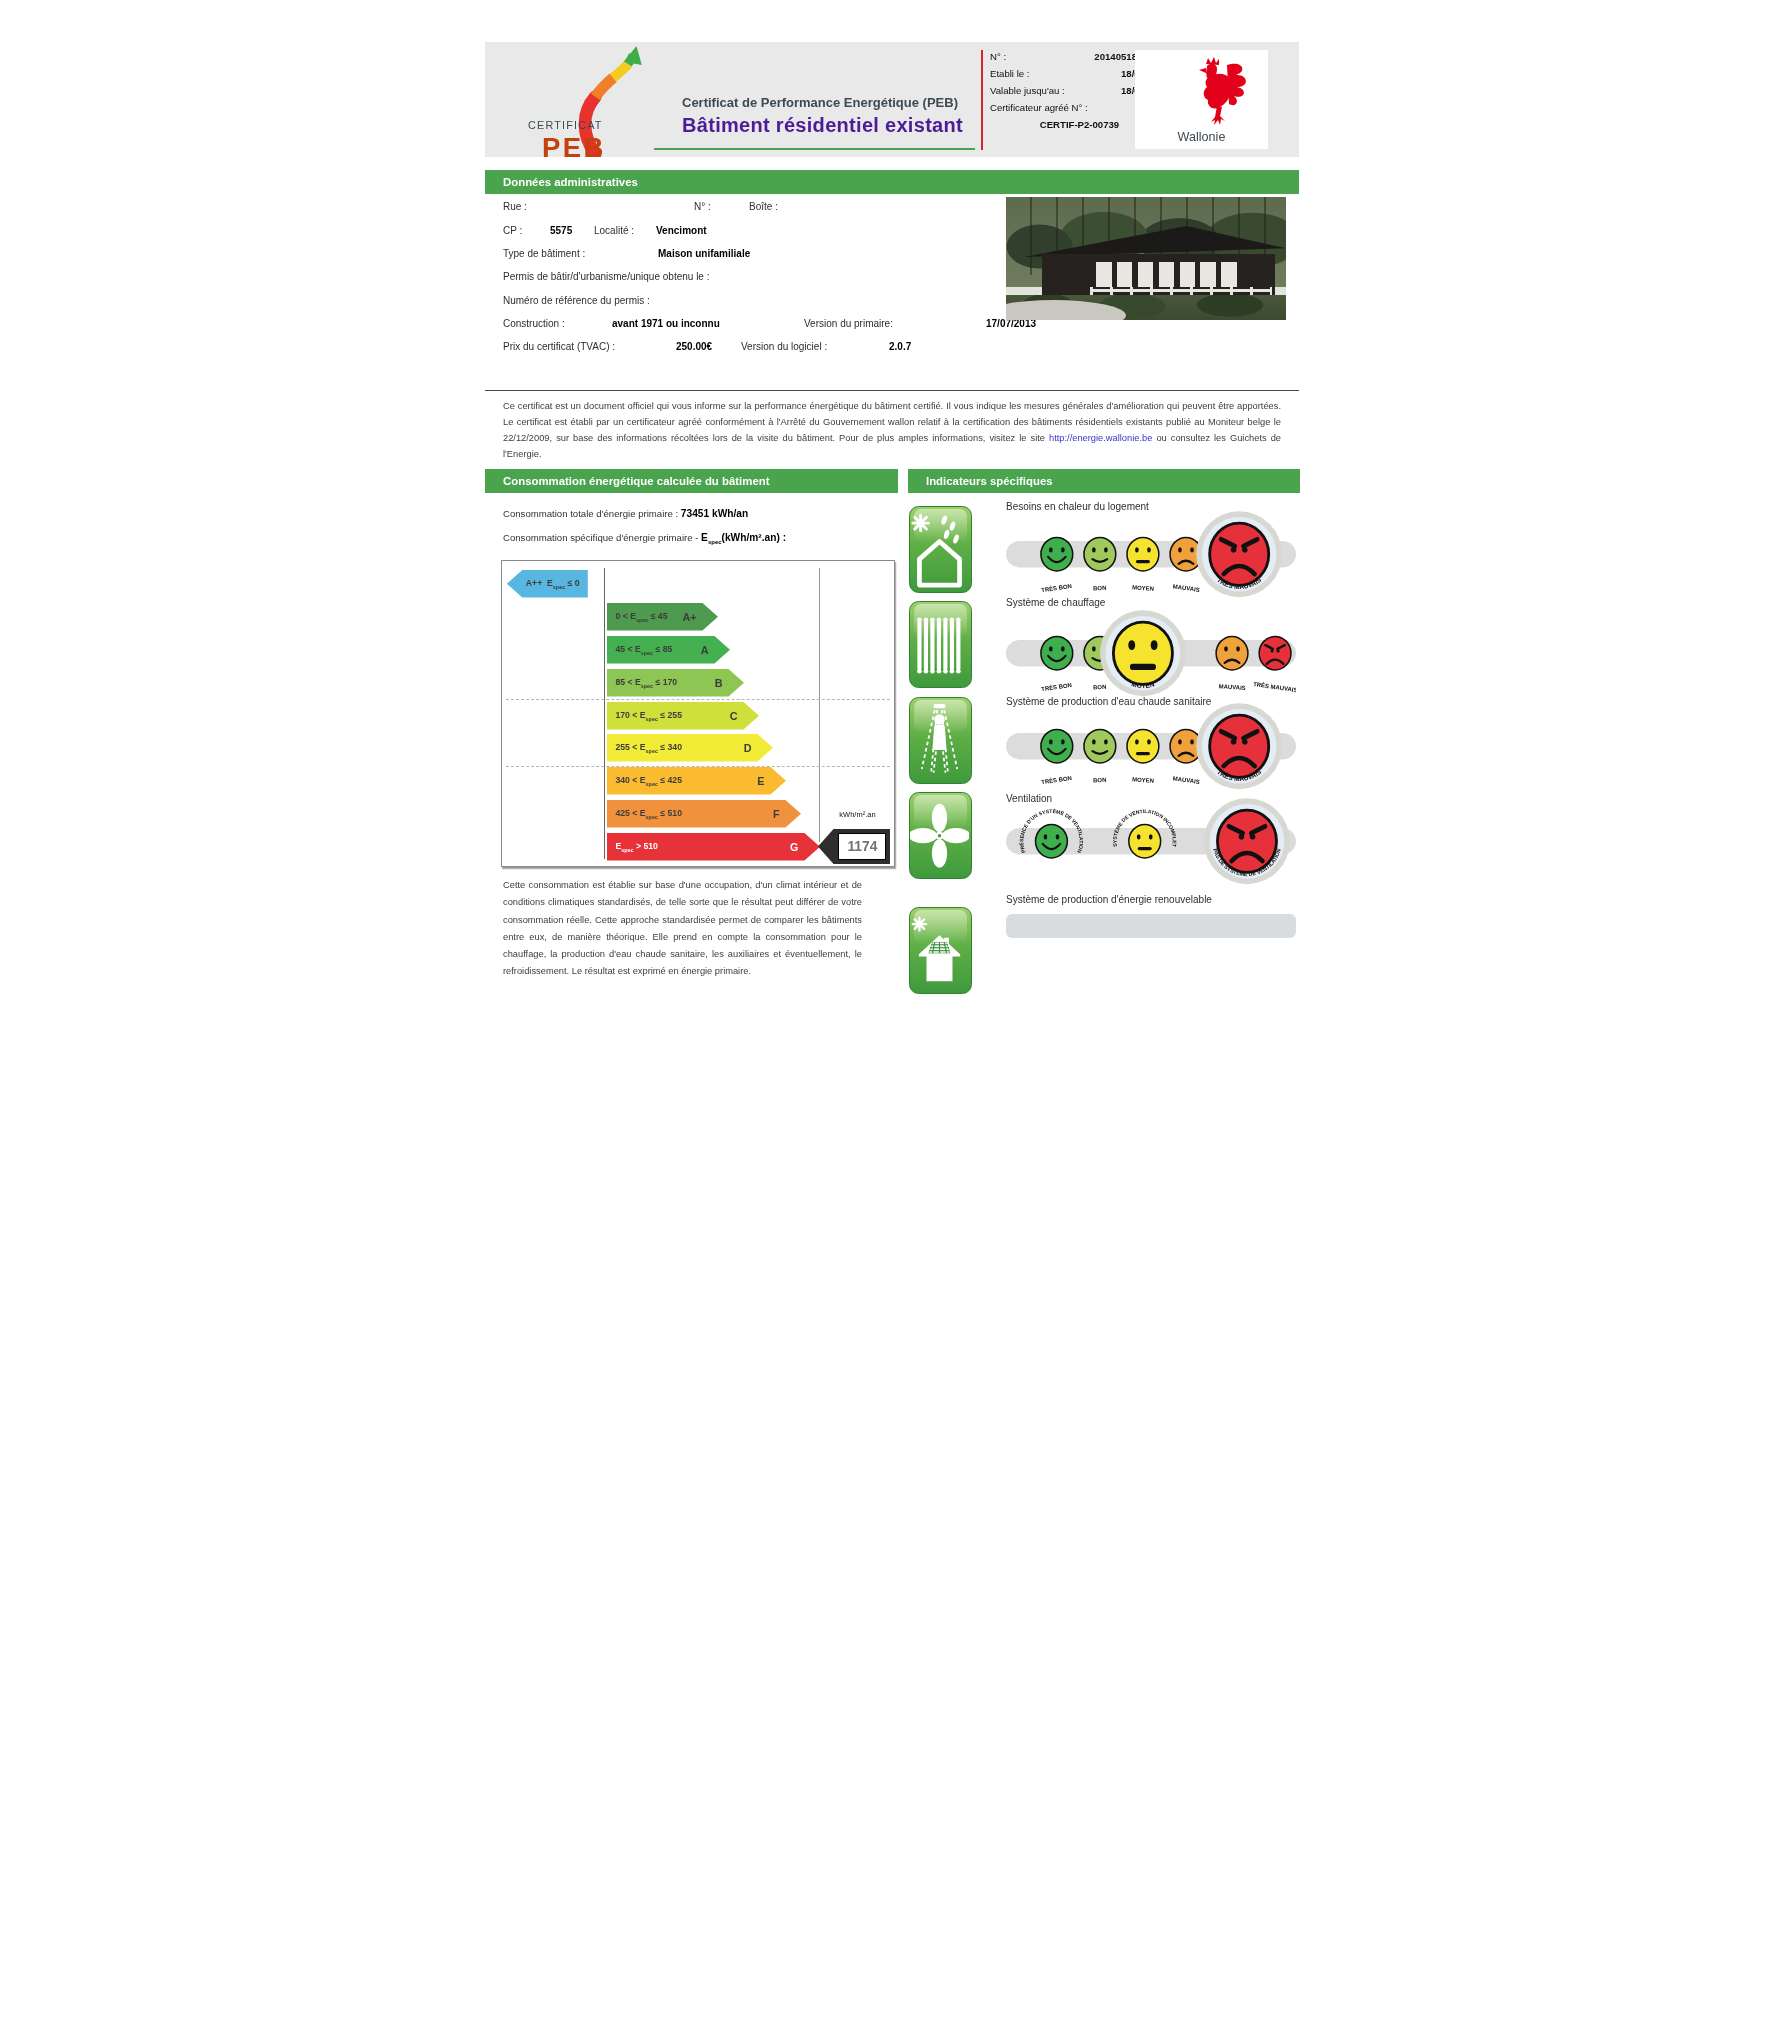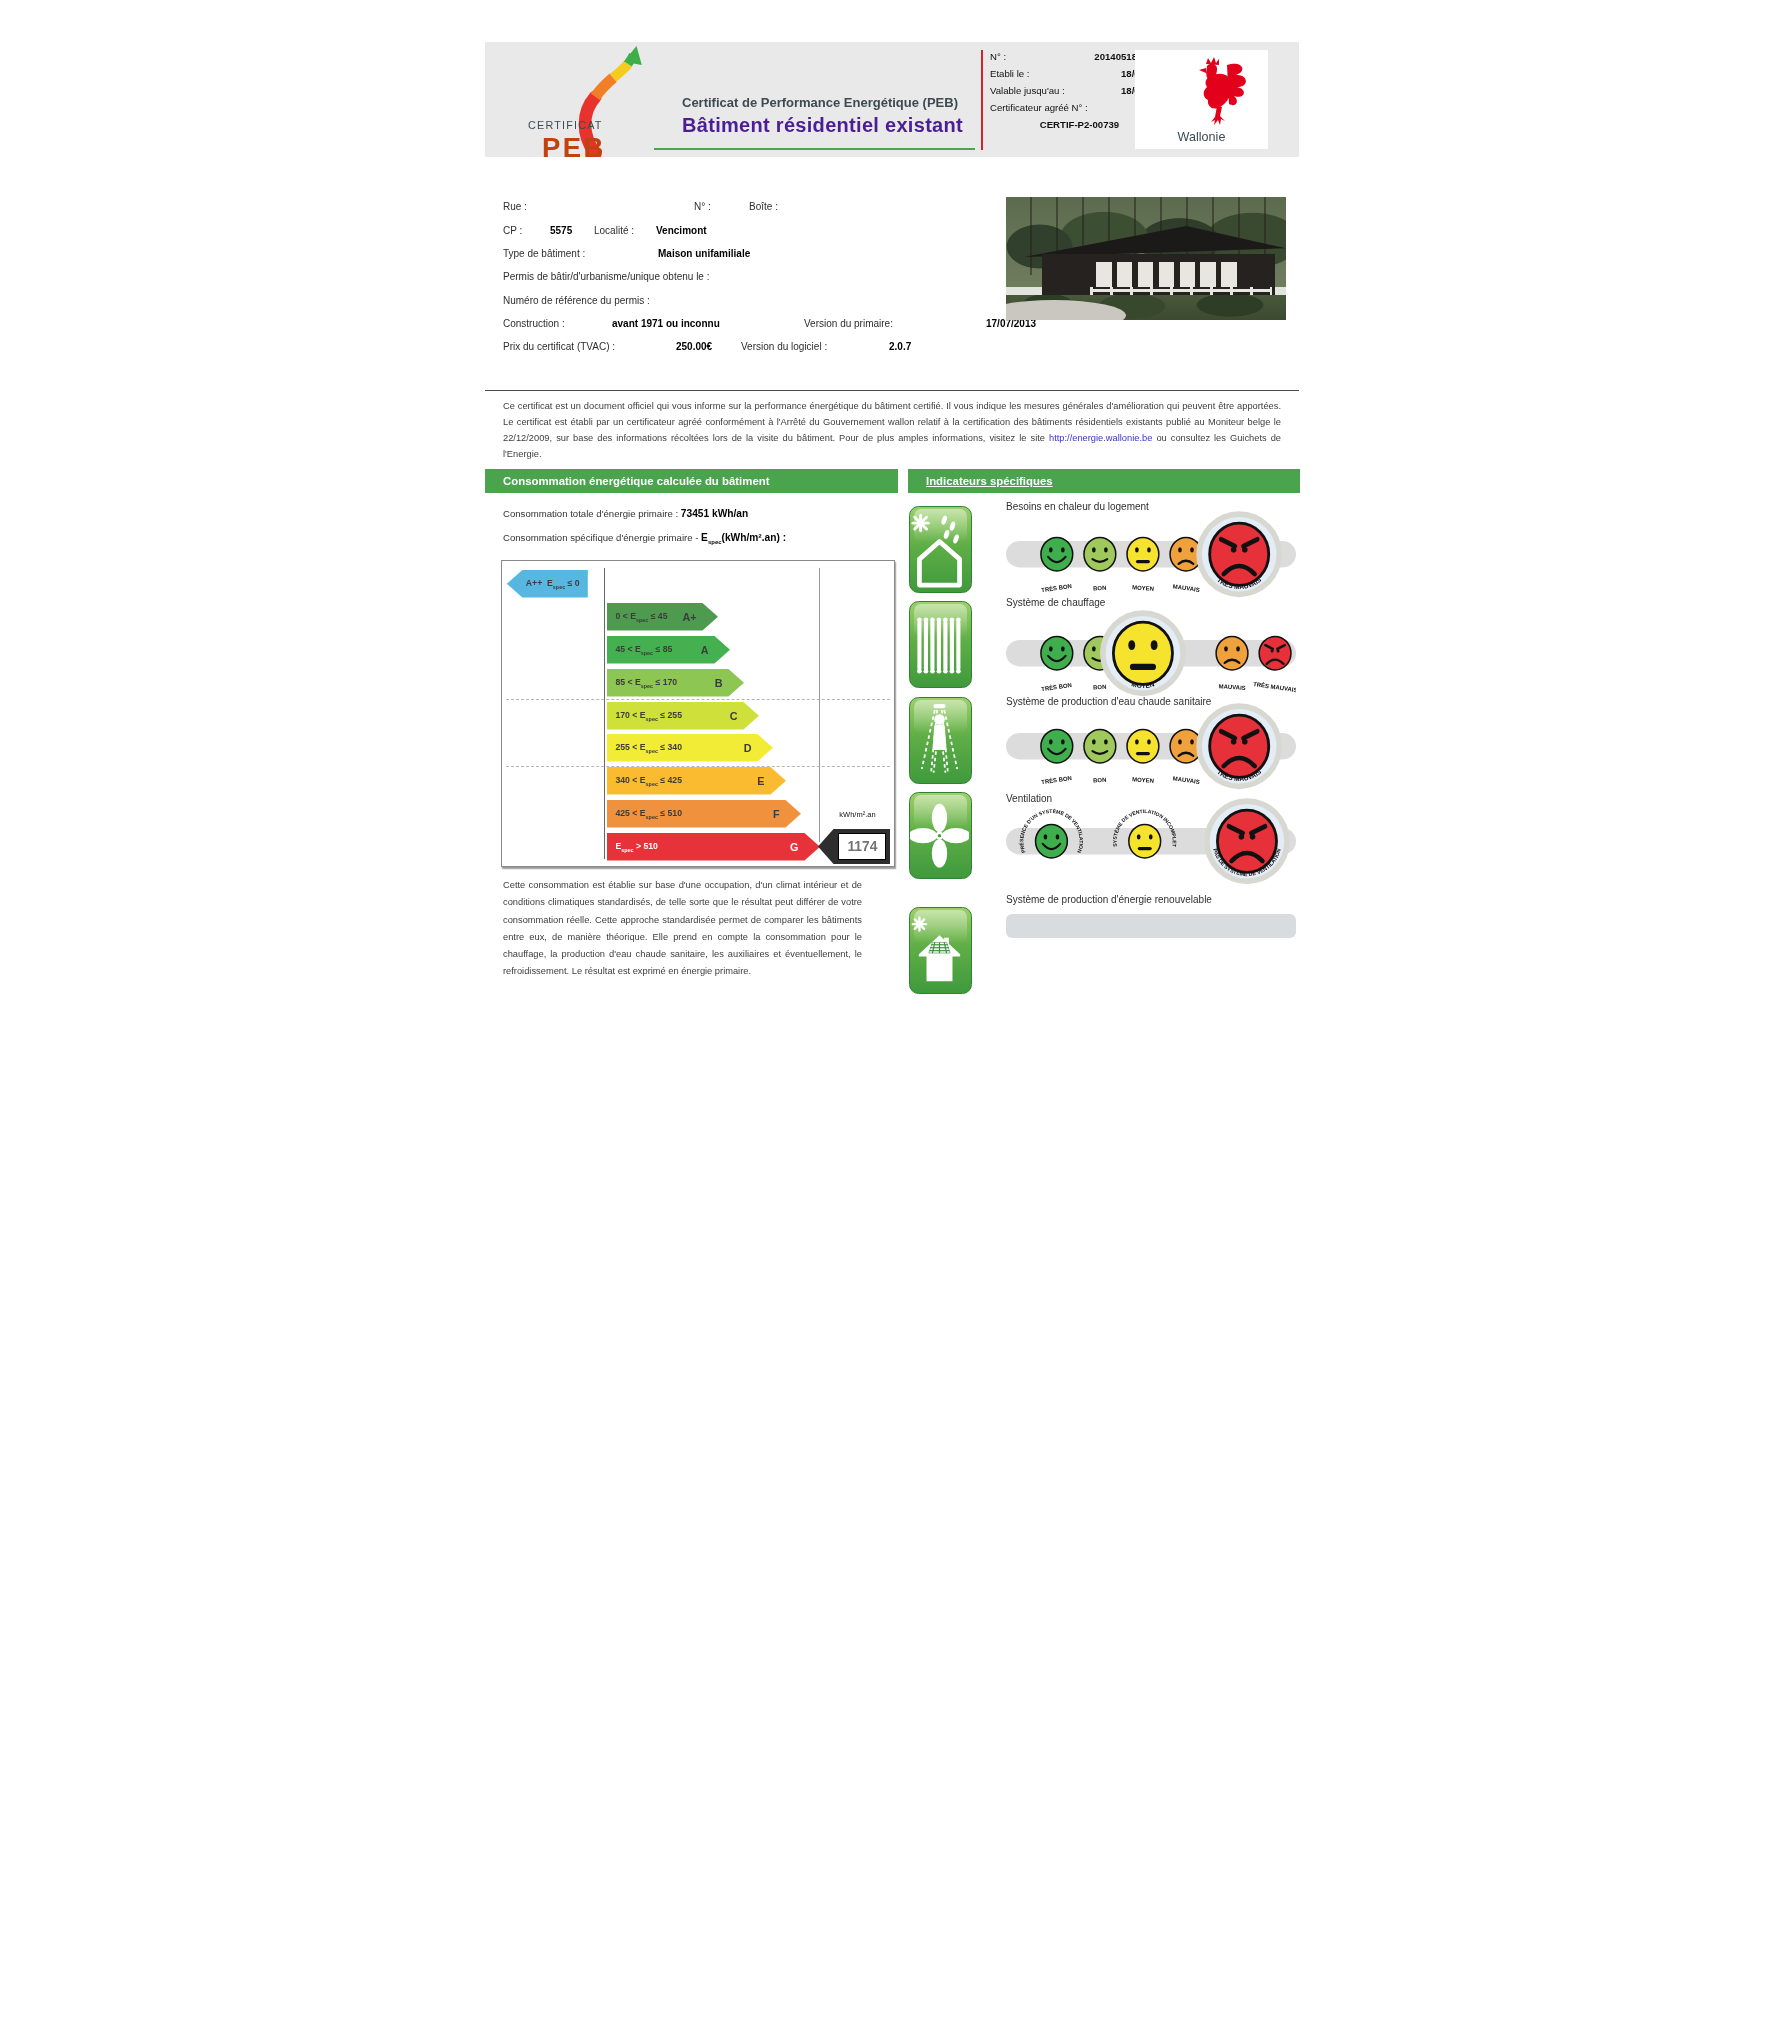--- a/index.html
+++ b/index.html
@@ -121,20 +121,23 @@
           <path d="M28 16 L32 4 L38 14 L44 2 L48 14 L54 6 L54 18 Z"></path>
           <path d="M28 24 L14 28 L28 34 Z"></path>
           <path d="M30 34 C26 44 34 48 38 42 Z"></path>
           <path d="M50 100 L46 122 L38 132 L46 128 L44 138 L52 128 L56 138 L58 126 L66 130 L56 120 L60 102 Z"></path>
         </g>
       </svg>
       <div class="wallonie-txt">Wallonie</div>
     </div>
   </div>
 
+  <div class="secbar" style="left:39px;top:170px;width:814px;">
+    <span>Données administratives</span>
+  </div>
 
   <div class="arow" style="top:201px">
     <span style="left:57px">Rue :</span>
     <span style="left:248px">N° :</span>
     <span style="left:303px">Boîte :</span>
   </div>
   <div class="arow" style="top:225px">
     <span style="left:57px">CP :</span>
     <span class="val" style="left:104px">5575</span>
     <span style="left:148px">Localité :</span>
@@ -184,21 +187,21 @@
 
   <div class="hrline" style="top:390px"></div>
 
   <div class="para" style="left:57px;top:398px;width:778px;">
     <span>Ce certificat est un document officiel qui vous informe sur la performance énergétique du bâtiment certifié. Il vous indique les mesures générales d'amélioration qui peuvent être apportées. Le certificat est établi par un certificateur agréé conformément à l'Arrêté du Gouvernement wallon relatif à la certification des bâtiments résidentiels existants publié au Moniteur belge le 22/12/2009, sur base des informations récoltées lors de la visite du bâtiment. Pour de plus amples informations, visitez le site </span><a href="#">http://energie.wallonie.be</a><span> ou consultez les Guichets de l'Energie.</span>
   </div>
 
   <div class="secbar" style="left:39px;top:469px;width:413px;">
     <span>Consommation énergétique calculée du bâtiment</span>
   </div>
-  <div class="secbar" style="left:462px;top:469px;width:392px;text-decoration:underline;">
+  <div class="secbar" style="left:462px;top:469px;width:392px;">
     <span>Indicateurs spécifiques</span>
   </div>
 
   <div class="consline" style="left:57px;top:508px">
     <span>Consommation totale d'énergie primaire :</span>
     <b>73451 kWh/an</b>
   </div>
   <div class="consline" style="left:57px;top:532px">
     <span>Consommation spécifique d'énergie primaire - </span><b><span>E</span><sub style="font-size:6px">spec</sub><span>(kWh/m².an) :</span></b>
   </div>

